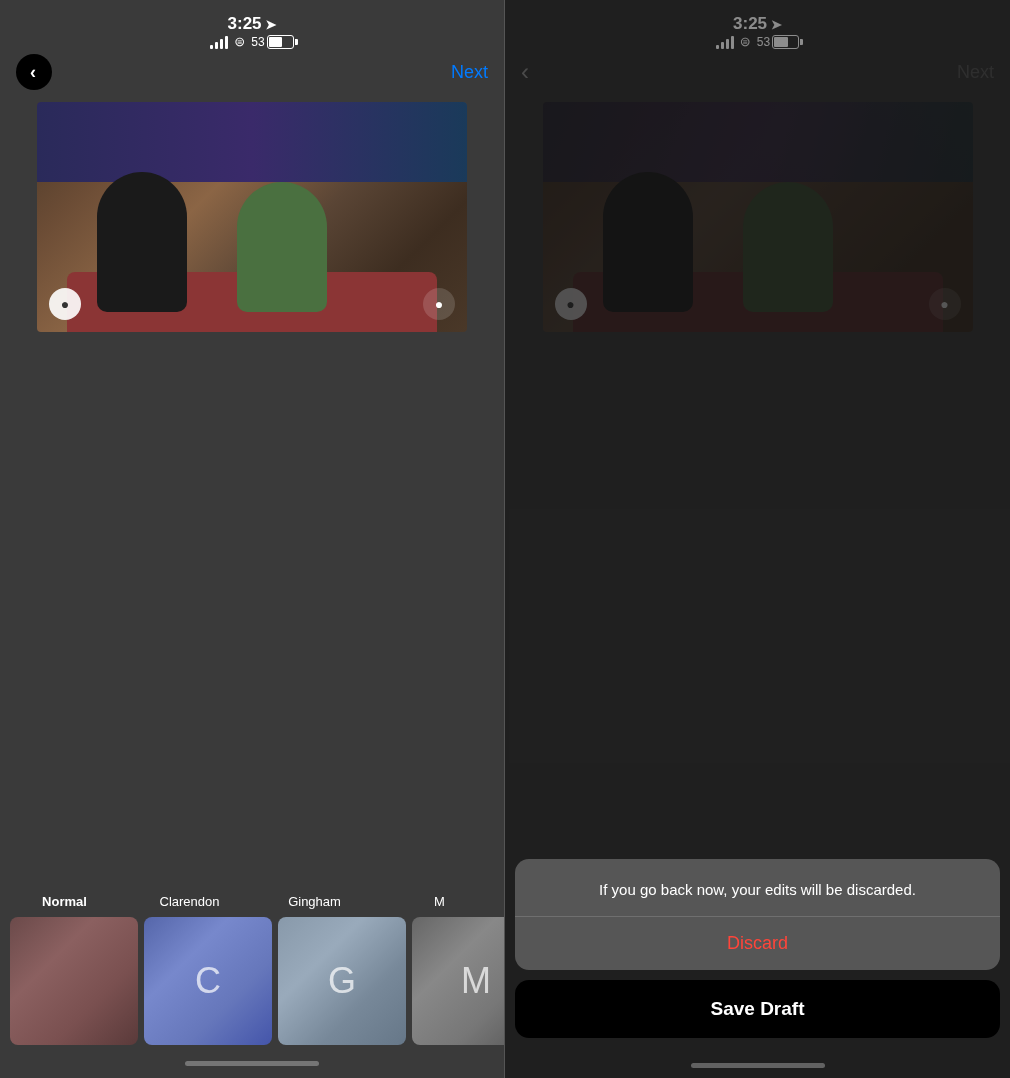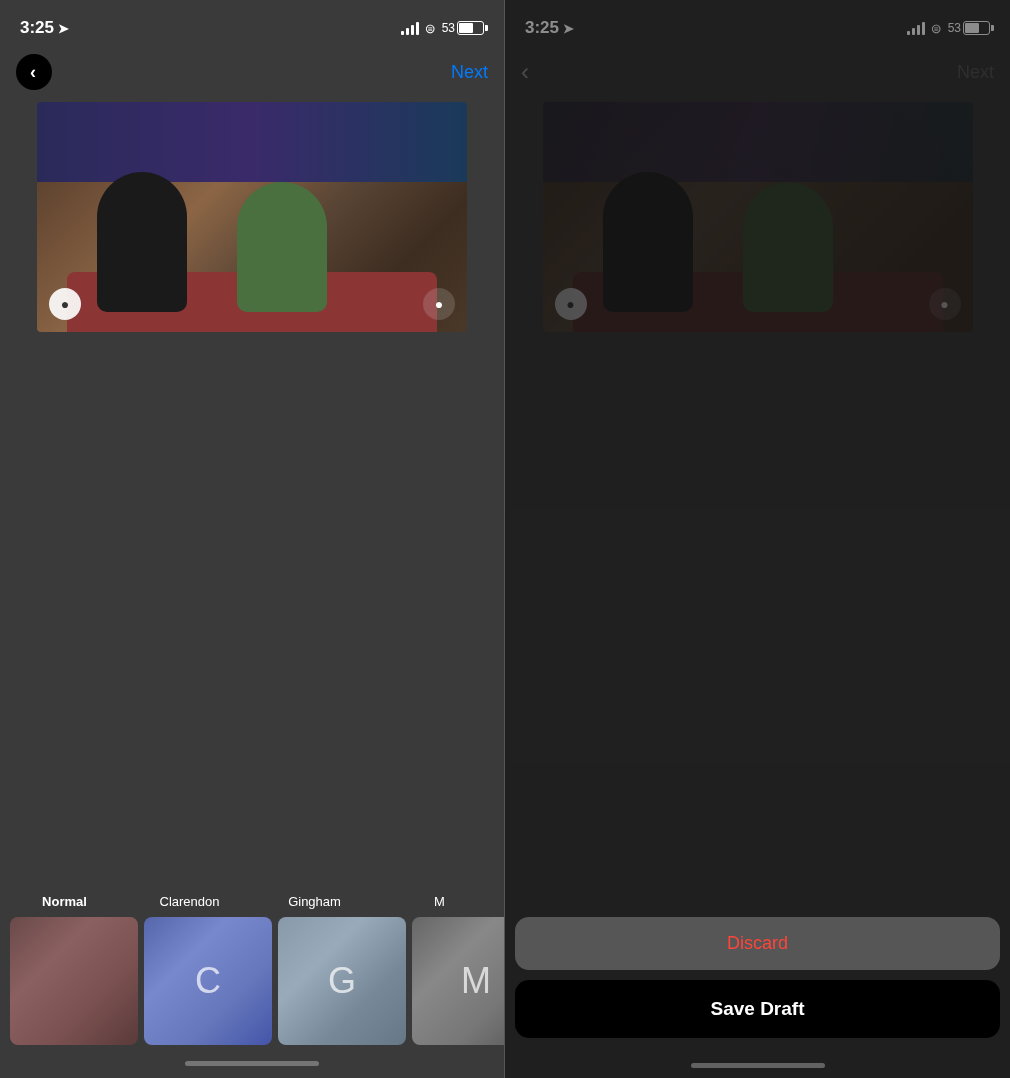--- a/index.html
+++ b/index.html
@@ -27,20 +27,21 @@
       border-right: 1px solid #555;
     }
 
     
     .status-bar {
       display: flex;
       align-items: center;
       justify-content: space-between;
       padding: 14px 20px 8px 20px;
       height: 50px;
+      flex-direction: column;
     }
 
     .status-time {
       font-size: 17px;
       font-weight: 600;
       color: #fff;
       display: flex;
       align-items: center;
       gap: 4px;
     }
@@ -506,20 +507,21 @@
       <div class="image-icon-right">
         <span style="font-size:14px;color:#fff;">●</span>
       </div>
     </div>
   </div>
 
   <div class="dimmed-overlay"></div>
 
   <div class="action-sheet">
     <div class="action-sheet-card">
+      <div class="action-sheet-message">If you go back now, your edits will be discarded.</div>
       <div class="action-sheet-discard">Discard</div>
     </div>
     <div class="action-sheet-save">Save Draft</div>
   </div>
 
   <div style="position:absolute;bottom:10px;left:50%;transform:translateX(-50%);z-index:30;">
     <div class="home-indicator" style="margin:0;"></div>
   </div>
 </div>
 

